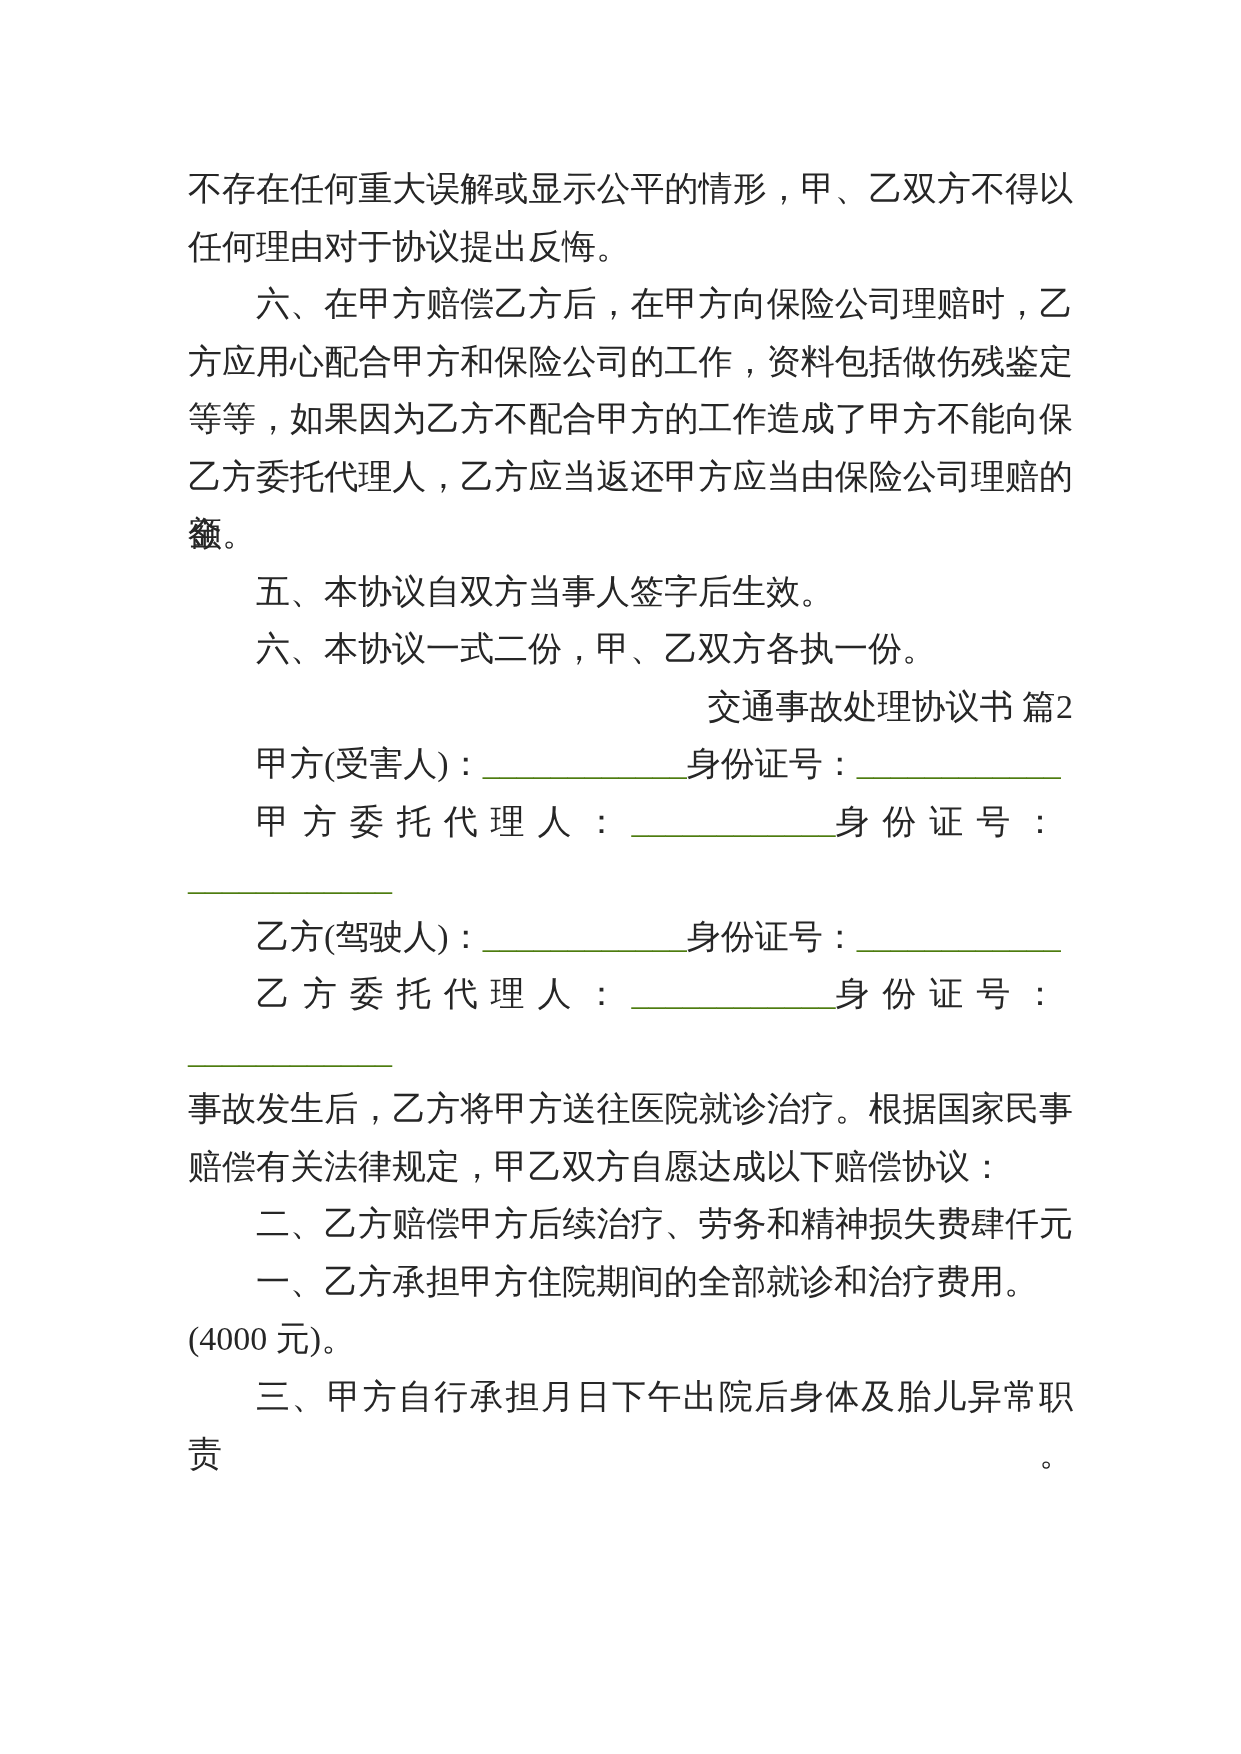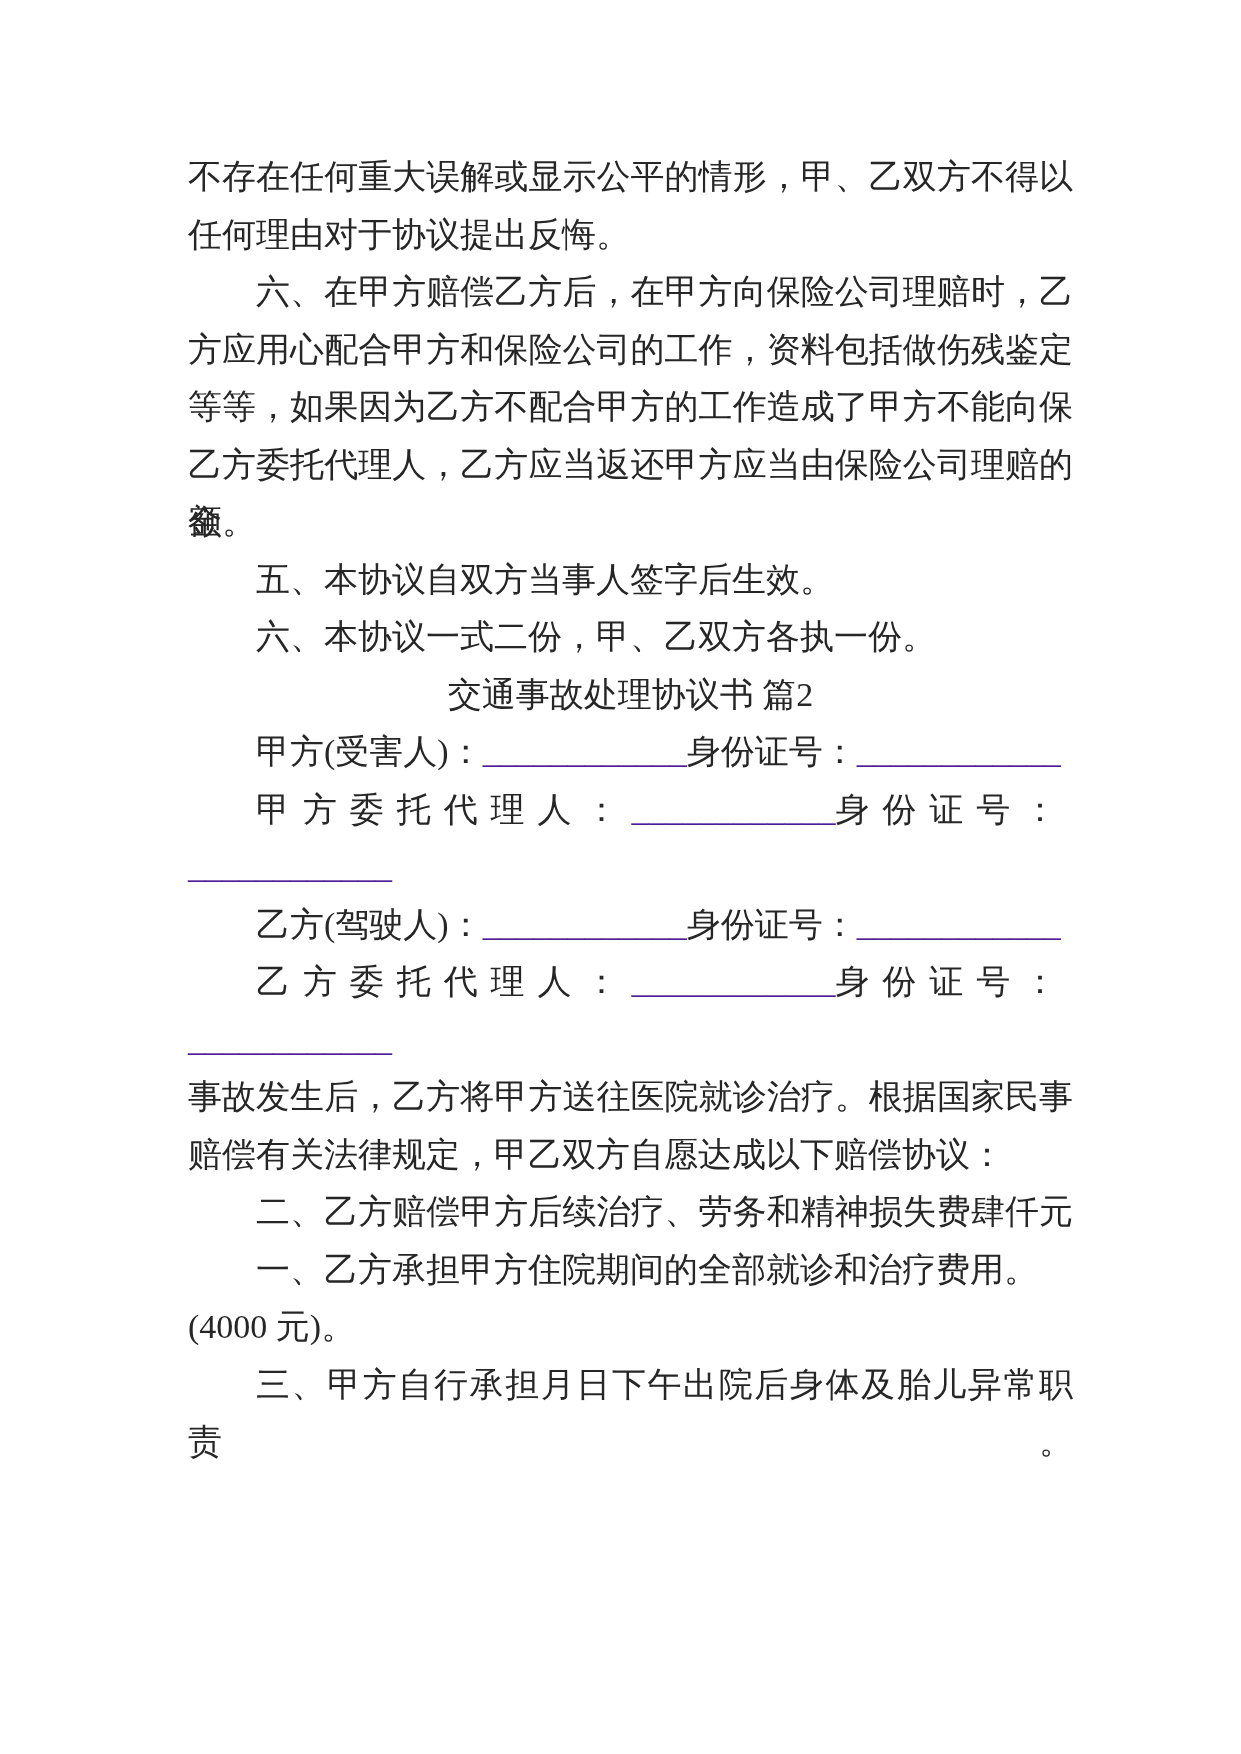--- a/index.html
+++ b/index.html
@@ -8,32 +8,32 @@
     position: relative;
     width: 1241px;
     height: 1754px;
     background: #ffffff;
     overflow: hidden;
     font-family: "Liberation Serif", "DejaVu Serif", serif;
   }
   .content {
     position: absolute;
     left: 188px;
-    top: 148px;
+    top: 160px;
     width: 885px;
     font-size: 34px;
     line-height: 57.5px;
     color: #262626;
     letter-spacing: 0;
   }
   .line { height: 57.5px; }
   .ind { text-indent: 2em; }
   .full { text-align: justify; text-align-last: justify; }
-  .u { color: #4c1d95; }
-  .heading { text-align: center; }
+  .u { color: #4d7c0f; }
+  .heading { text-align: right; }
   .spaced {
     display: flex;
     justify-content: flex-start;
     align-items: baseline;
     padding-left: 68px;
     box-sizing: border-box;
   }
   .spaced .cjk { letter-spacing: 0.38em; }
 </style>
 </head>

